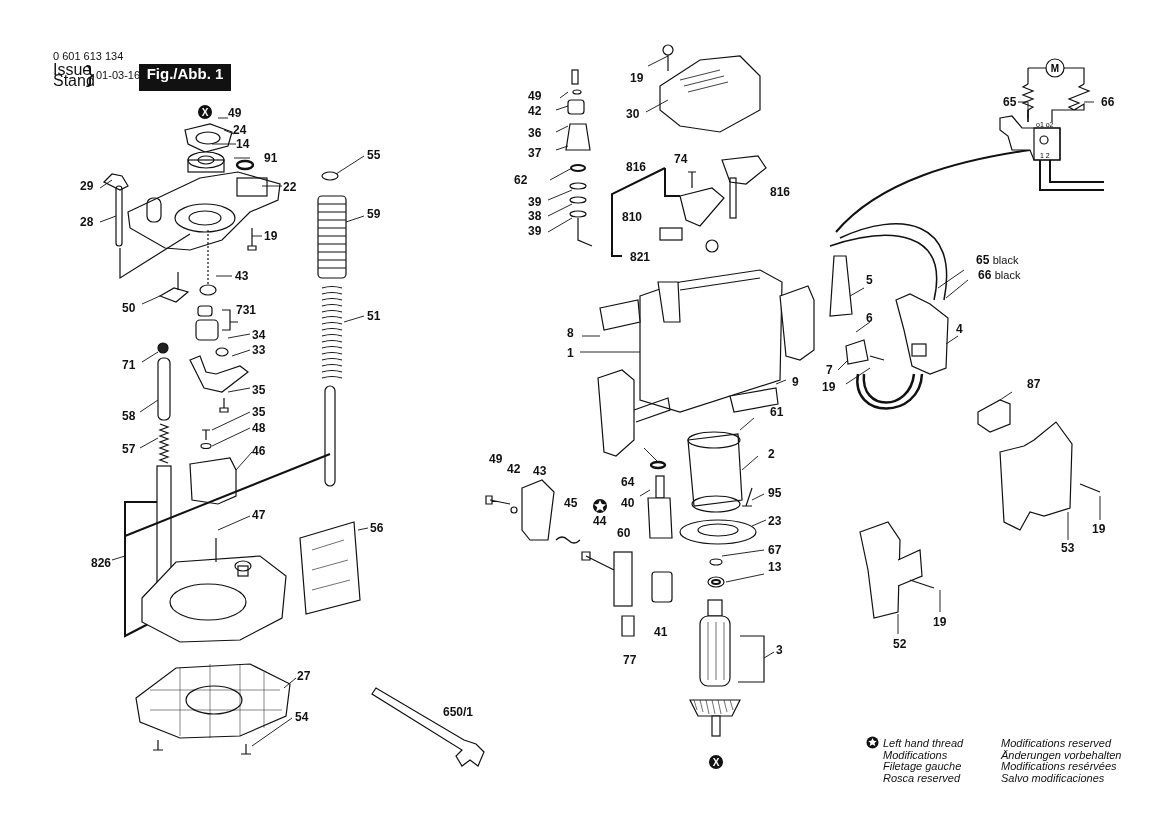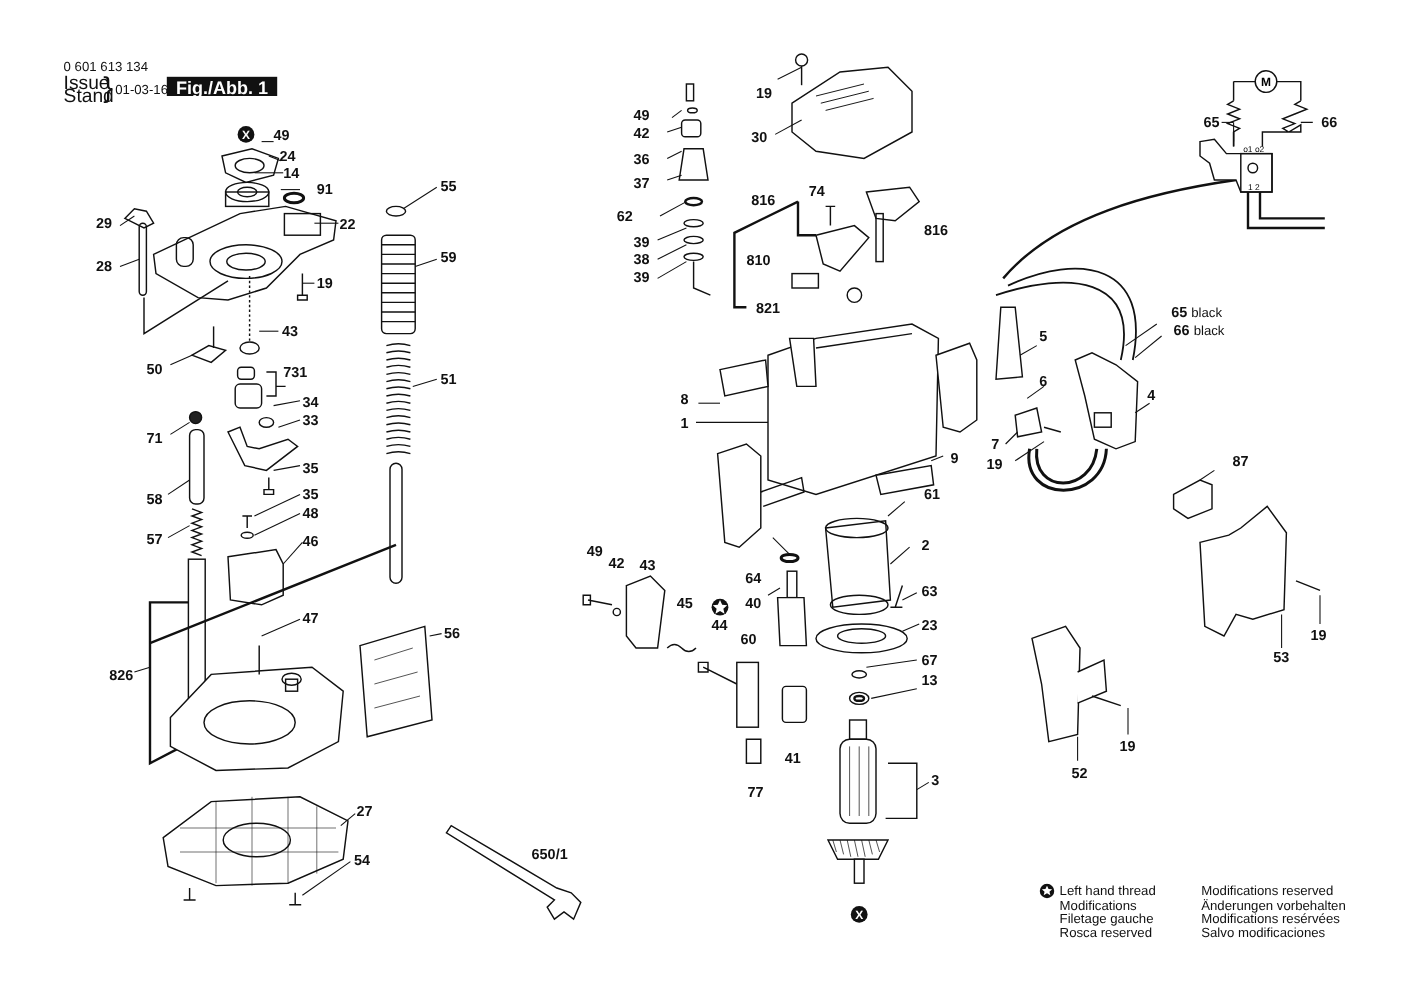--- a/index.html
+++ b/index.html
@@ -2,24 +2,24 @@
 <html><head>
 <meta charset="utf-8">
 <style>
   html,body{margin:0;padding:0;background:#fff;}
   body{width:1169px;height:826px;position:relative;overflow:hidden;font-family:"Liberation Sans",sans-serif;color:#111;}
   #diagram{position:absolute;left:0;top:0;width:1169px;height:826px;}
   .hdr-num{position:absolute;left:53px;top:50px;font-size:11px;}
   .hdr-issue{position:absolute;left:53px;top:64px;font-size:16px;line-height:11px;}
   .hdr-brace{position:absolute;left:86px;top:62px;font-size:24px;line-height:24px;font-weight:300;}
   .hdr-date{position:absolute;left:96px;top:69px;font-size:11px;}
-  .hdr-fig{position:absolute;left:139px;top:64px;width:92px;height:16px;background:#111;color:#fff;font-weight:bold;font-size:15px;line-height:20px;text-align:center;}
+  .hdr-fig{position:absolute;left:139px;top:64px;width:92px;height:27px;background:#111;color:#fff;font-weight:bold;font-size:15px;line-height:20px;text-align:center;}
   .lbl{position:absolute;font-weight:bold;font-size:12px;line-height:12px;white-space:nowrap;}
   .lbl .sub{font-weight:normal;font-size:11px;}
-  .legend{position:absolute;font-size:11px;line-height:11.5px;}
+  .legend{position:absolute;font-size:11px;line-height:11.5px;font-style:italic;}
   .legend div{white-space:nowrap;}
   .lh-icon{position:absolute;left:866px;top:736px;width:13px;height:13px;}
 </style>
 </head>
 <body>
 
 <svg id="diagram" viewBox="0 0 1169 826" xmlns="http://www.w3.org/2000/svg">
   <g fill="none" stroke="#111" stroke-width="1.2">
 
     <g>
@@ -365,21 +365,21 @@
 <div class="lbl" style="left:770px;top:186px">816</div>
 <div class="lbl" style="left:622px;top:211px">810</div>
 <div class="lbl" style="left:630px;top:251px">821</div>
 <div class="lbl" style="left:567px;top:327px">8</div>
 <div class="lbl" style="left:567px;top:347px">1</div>
 <div class="lbl" style="left:792px;top:376px">9</div>
 <div class="lbl" style="left:770px;top:406px">61</div>
 <div class="lbl" style="left:768px;top:448px">2</div>
 <div class="lbl" style="left:621px;top:476px">64</div>
 <div class="lbl" style="left:621px;top:497px">40</div>
-<div class="lbl" style="left:768px;top:487px">63</div>
+<div class="lbl" style="left:768px;top:487px">95</div>
 <div class="lbl" style="left:768px;top:515px">23</div>
 <div class="lbl" style="left:768px;top:544px">67</div>
 <div class="lbl" style="left:768px;top:561px">13</div>
 <div class="lbl" style="left:776px;top:644px">3</div>
 <div class="lbl" style="left:489px;top:453px">49</div>
 <div class="lbl" style="left:507px;top:463px">42</div>
 <div class="lbl" style="left:533px;top:465px">43</div>
 <div class="lbl" style="left:564px;top:497px">45</div>
 <div class="lbl" style="left:593px;top:515px">44</div>
 <div class="lbl" style="left:617px;top:527px">60</div>

